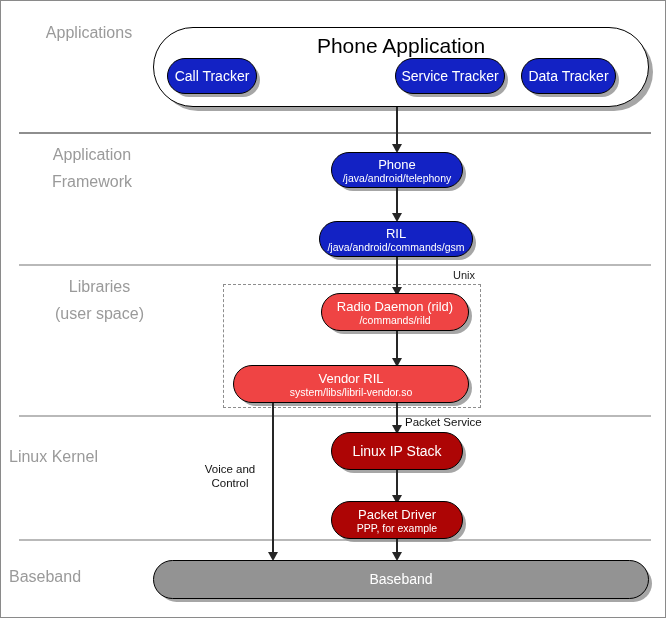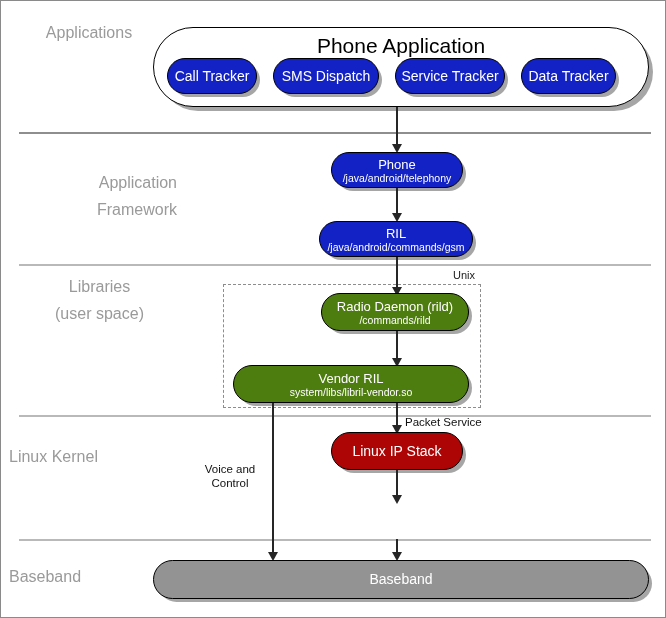--- a/index.html
+++ b/index.html
@@ -52,21 +52,21 @@
     color: #ffffff;
     box-shadow: 4px 4px 0 -1px rgba(150,150,150,0.85);
     text-align: center;
     overflow: hidden;
   }
   .node .t1 { font-size: 13px; line-height: 15px; white-space: nowrap; }
   .node .t2 { font-size: 10.5px; line-height: 12px; white-space: nowrap; }
   .node.single .t1 { font-size: 14px; }
 
   .blue  { background: #1322c4; }
-  .green { background: #4d7c0f; }
+  .green { background: #ef4444; }
   .red   { background: #ad0505; }
   .grey  { background: #939393; }
 
   .pill-app .t1 { font-size: 12.5px; }
 
   
   .app-container {
     position: absolute;
     box-sizing: border-box;
     border: 1.5px solid #000000;
@@ -120,21 +120,21 @@
     white-space: pre-line;
   }
 </style>
 </head>
 <body>
 
 <div id="canvas">
 
   <div class="band-label" style="left:8px; top:18px; width:160px;">Applications</div>
 
-  <div class="band-label" style="left:6px; top:140px; width:170px; text-align:right;margin-top:28px;">Application
+  <div class="band-label" style="left:6px; top:140px; width:170px; text-align:center;">Application
 Framework</div>
 
   <div class="band-label" style="left:6px; top:272px; width:185px;">Libraries
 (user space)</div>
 
   <div class="band-label" style="left:8px; top:442px; width:180px; text-align:left;">Linux Kernel</div>
 
   <div class="band-label" style="left:8px; top:562px; width:180px; text-align:left;">Baseband</div>
 
   <div class="divider dark" style="left:18px; top:131px; width:632px;"></div>
@@ -142,23 +142,20 @@
   <div class="divider" style="left:18px; top:414px; width:632px;"></div>
   <div class="divider" style="left:18px; top:538px; width:632px;"></div>
 
   <div class="app-container" style="left:152px; top:26px; width:496px; height:80px;">
     <div class="app-container-title">Phone Application</div>
   </div>
 
   <div class="node blue pill-app single" style="left:166px; top:57px; width:90px; height:36px;">
     <div class="t1">Call Tracker</div>
   </div>
-  <div class="node blue pill-app single" style="left:272px; top:57px; width:106px; height:36px;">
-    <div class="t1">SMS Dispatch</div>
-  </div>
   <div class="node blue pill-app single" style="left:394px; top:57px; width:110px; height:36px;">
     <div class="t1">Service Tracker</div>
   </div>
   <div class="node blue pill-app single" style="left:520px; top:57px; width:95px; height:36px;">
     <div class="t1">Data Tracker</div>
   </div>
 
   <div class="vline" style="left:395px; top:106px; height:40px;"></div>
   <div class="arrowhead" style="left:391px; top:143px;"></div>
 
@@ -203,20 +200,24 @@
   <div class="edge-label" style="left:193px; top:461px; width:72px; text-align:center;">Voice and
 Control</div>
 
   <div class="node red single" style="left:330px; top:431px; width:132px; height:38px;">
     <div class="t1">Linux IP Stack</div>
   </div>
 
   <div class="vline" style="left:395px; top:469px; height:28px;"></div>
   <div class="arrowhead" style="left:391px; top:494px;"></div>
 
+  <div class="node red" style="left:330px; top:500px; width:132px; height:38px;">
+    <div class="t1">Packet Driver</div>
+    <div class="t2">PPP, for example</div>
+  </div>
 
   <div class="vline" style="left:395px; top:538px; height:16px;"></div>
   <div class="arrowhead" style="left:391px; top:551px;"></div>
 
   <div class="node grey single" style="left:152px; top:559px; width:496px; height:39px;">
     <div class="t1">Baseband</div>
   </div>
 
 </div>
 

